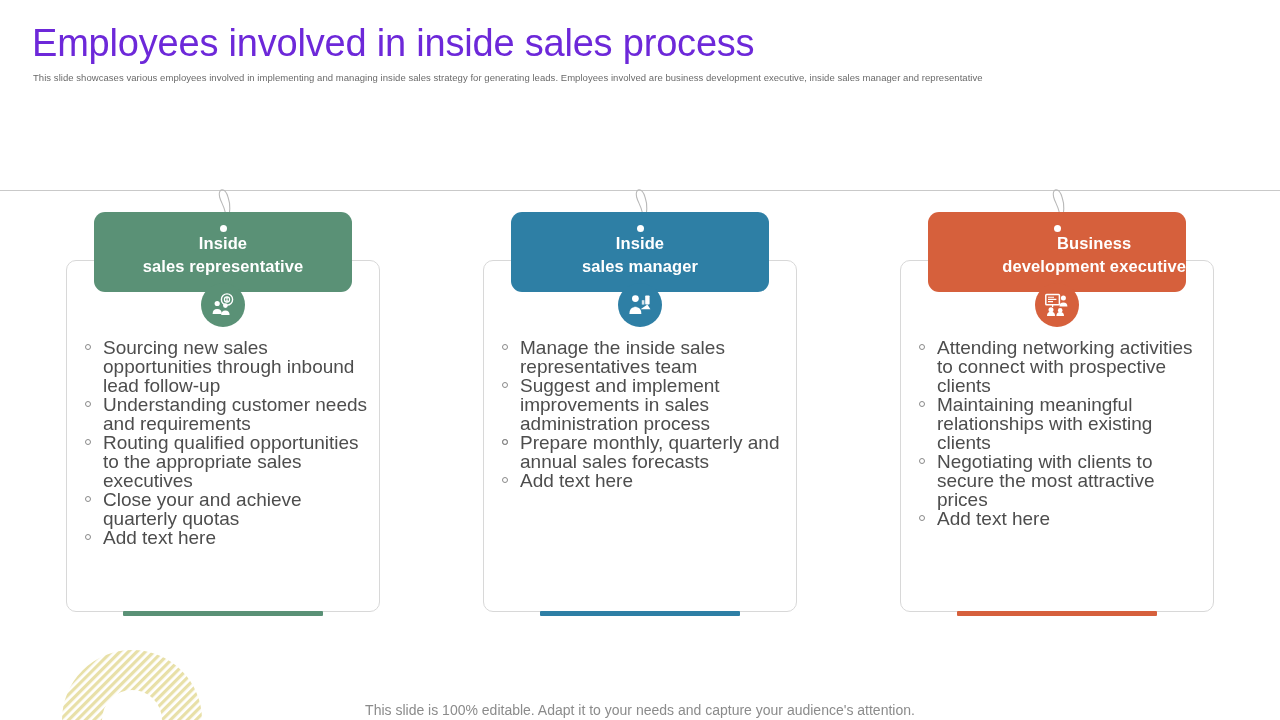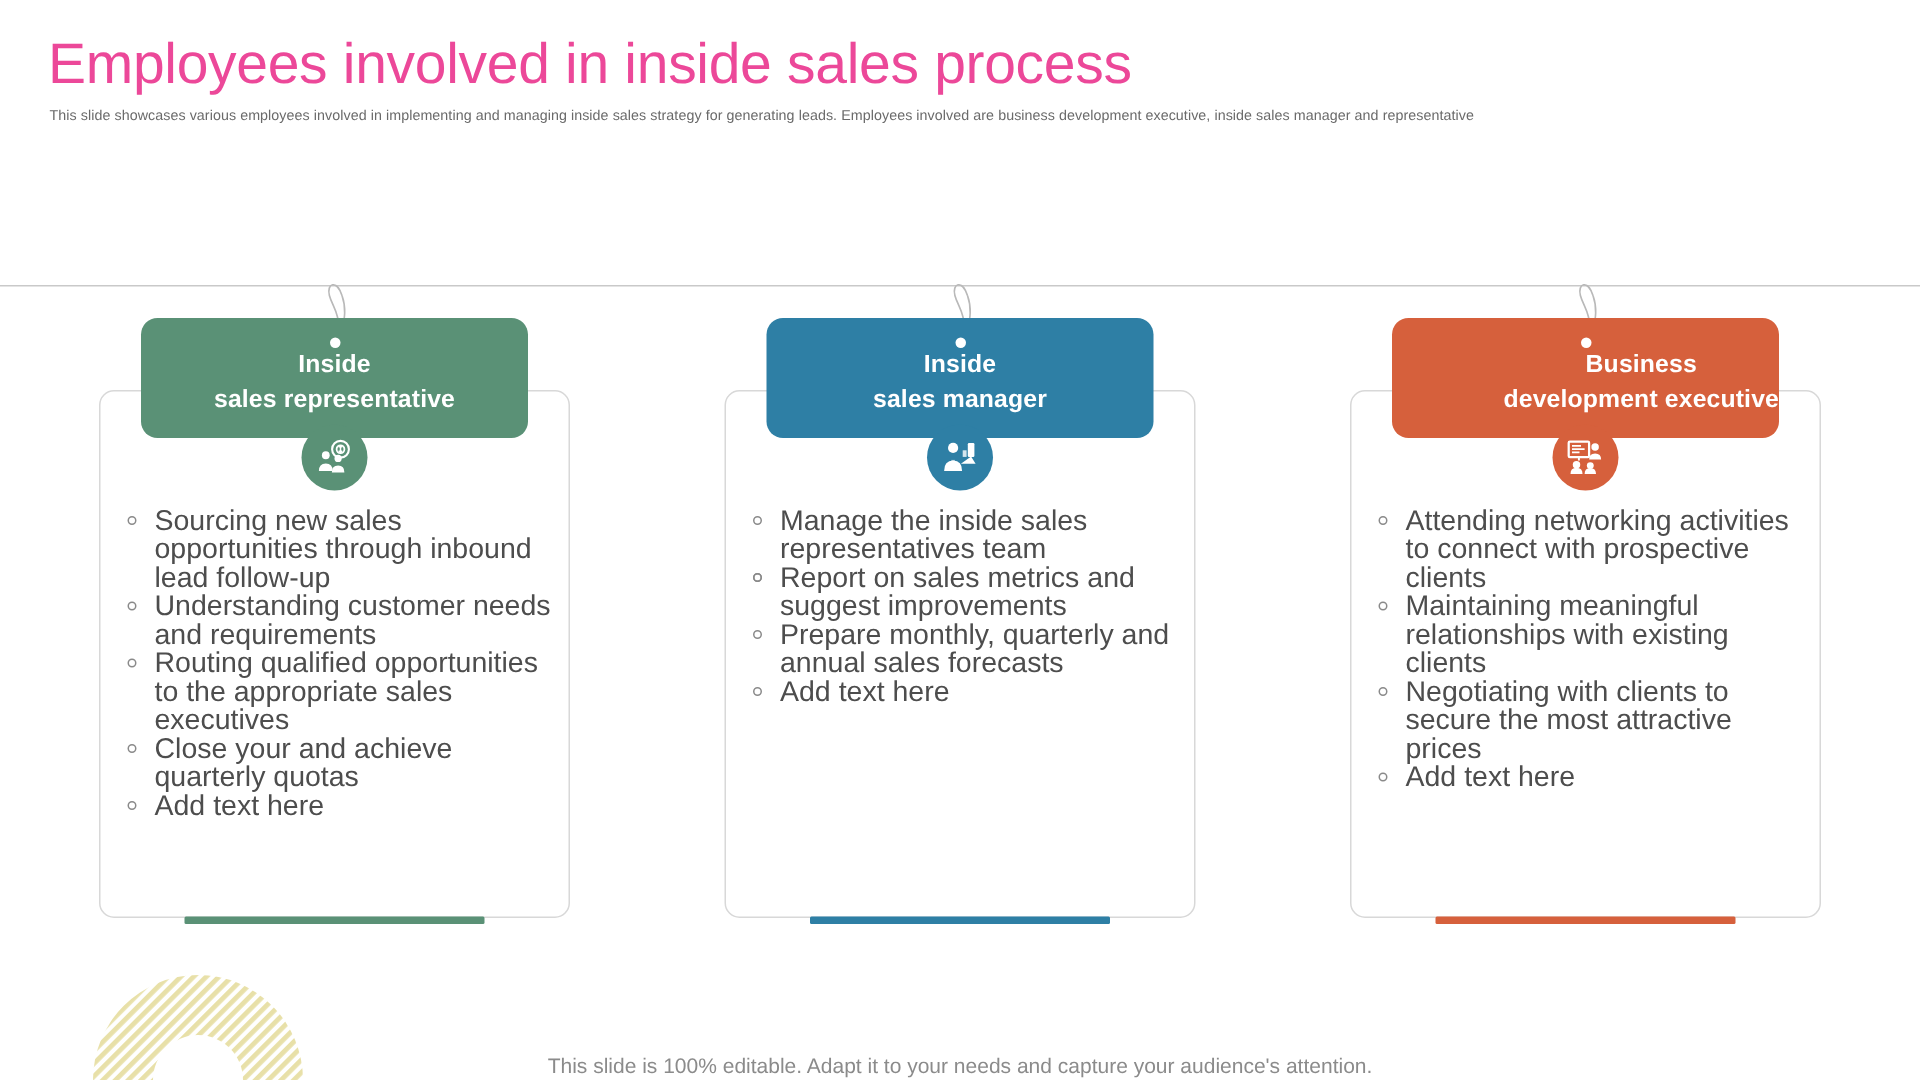--- a/index.html
+++ b/index.html
@@ -23,21 +23,21 @@
     left: 0; top: 0;
     width: 1280px;
   }
   #page-title {
     position: absolute;
     left: 32px;
     top: 22px;
     font-size: 38px;
     font-weight: 400;
     letter-spacing: -0.2px;
-    color: #ec4899;
+    color: #6d28d9;
     white-space: nowrap;
   }
   #page-subtitle {
     position: absolute;
     left: 33px;
     top: 72px;
     font-size: 9.5px;
     font-weight: 400;
     color: #6a6a6a;
     white-space: nowrap;
@@ -256,22 +256,22 @@
           <circle cx="8.4" cy="6.6" r="3.4" fill="#ffffff"></circle>
           <path d="M2.4 22 q0-7 6-7 q6 0 6 7 z" fill="#ffffff"></path>
           <rect x="7.2" y="14.6" width="2.4" height="7.4" fill="#ffffff" opacity="0.55"></rect>
           <path d="M13.6 17.2 L23.4 17.2 L20.4 12.4 Z" fill="#ffffff"></path>
           <rect x="18.2" y="3.4" width="4.4" height="9.2" rx="0.8" fill="#ffffff"></rect>
           <rect x="14.8" y="8.2" width="2.6" height="4.4" fill="#ffffff" opacity="0.8"></rect>
         </svg>
       </div>
       <ul class="card-list">
         <li><span class="bullet-o"></span><span>Manage the inside sales representatives team</span></li>
+        <li><span class="bullet-o"></span><span>Suggest and implement improvements in sales administration process</span></li>
         <li><span class="bullet-o"></span></li>
-        <li><span class="bullet-o"></span><span>Report on sales metrics and suggest improvements</span></li>
         <li><span class="bullet-o"></span><span>Prepare monthly, quarterly and annual sales forecasts</span></li>
         <li><span class="bullet-o"></span><span>Add text here</span></li>
       </ul>
       <div class="card-accent" style="background: rgb(46, 127, 165);"></div>
     </div>
     <div class="card-group g2">
       <div class="card-hanger"><svg width="30" height="70" viewBox="0 0 30 70">
           <path d="M15 66 C15 46, 22 36, 17 22 C13.5 11, 6.5 14, 8.6 22 C10.4 29, 15 33, 15 44" fill="none" stroke="#b9b9b9" stroke-width="1.1" stroke-linecap="round"></path>
         </svg></div>
       <div class="card-body"></div>

